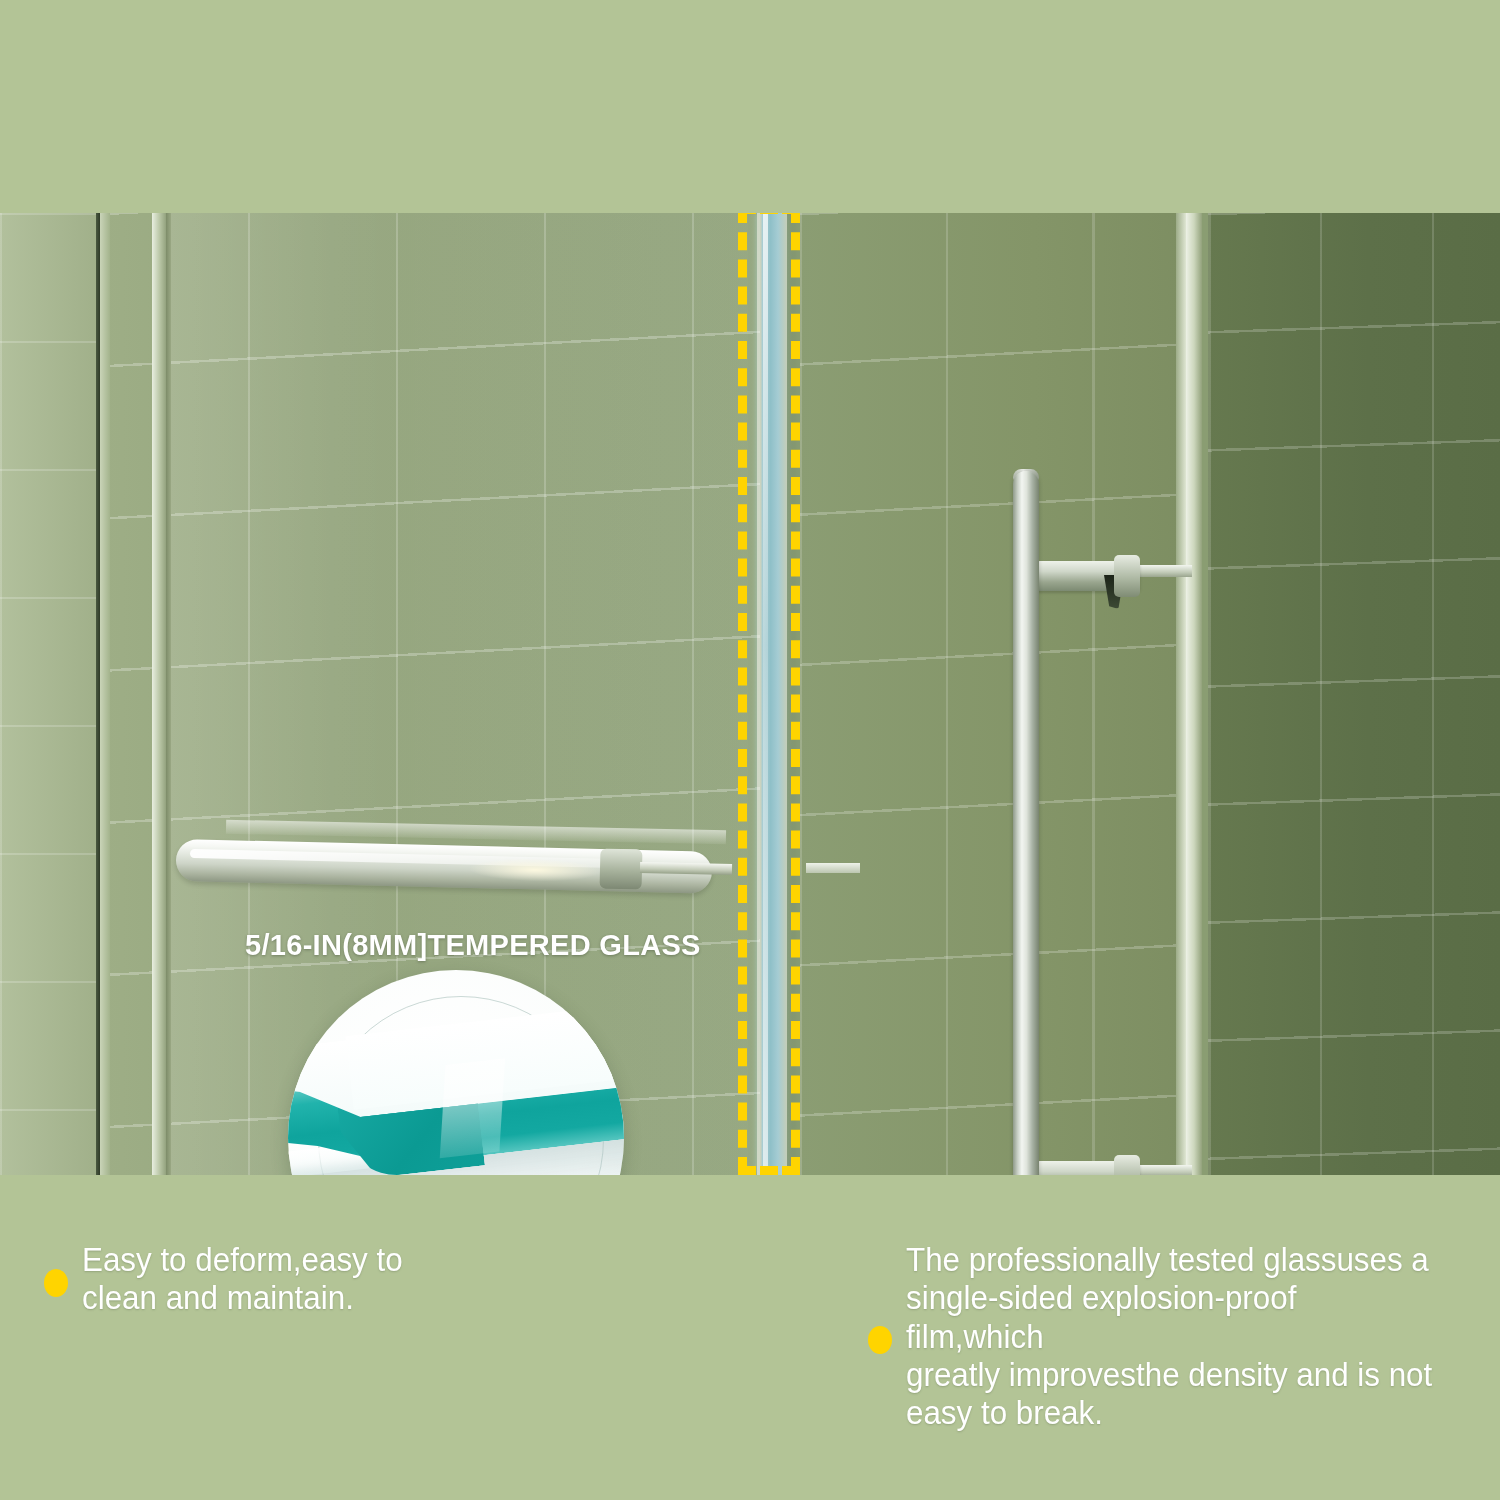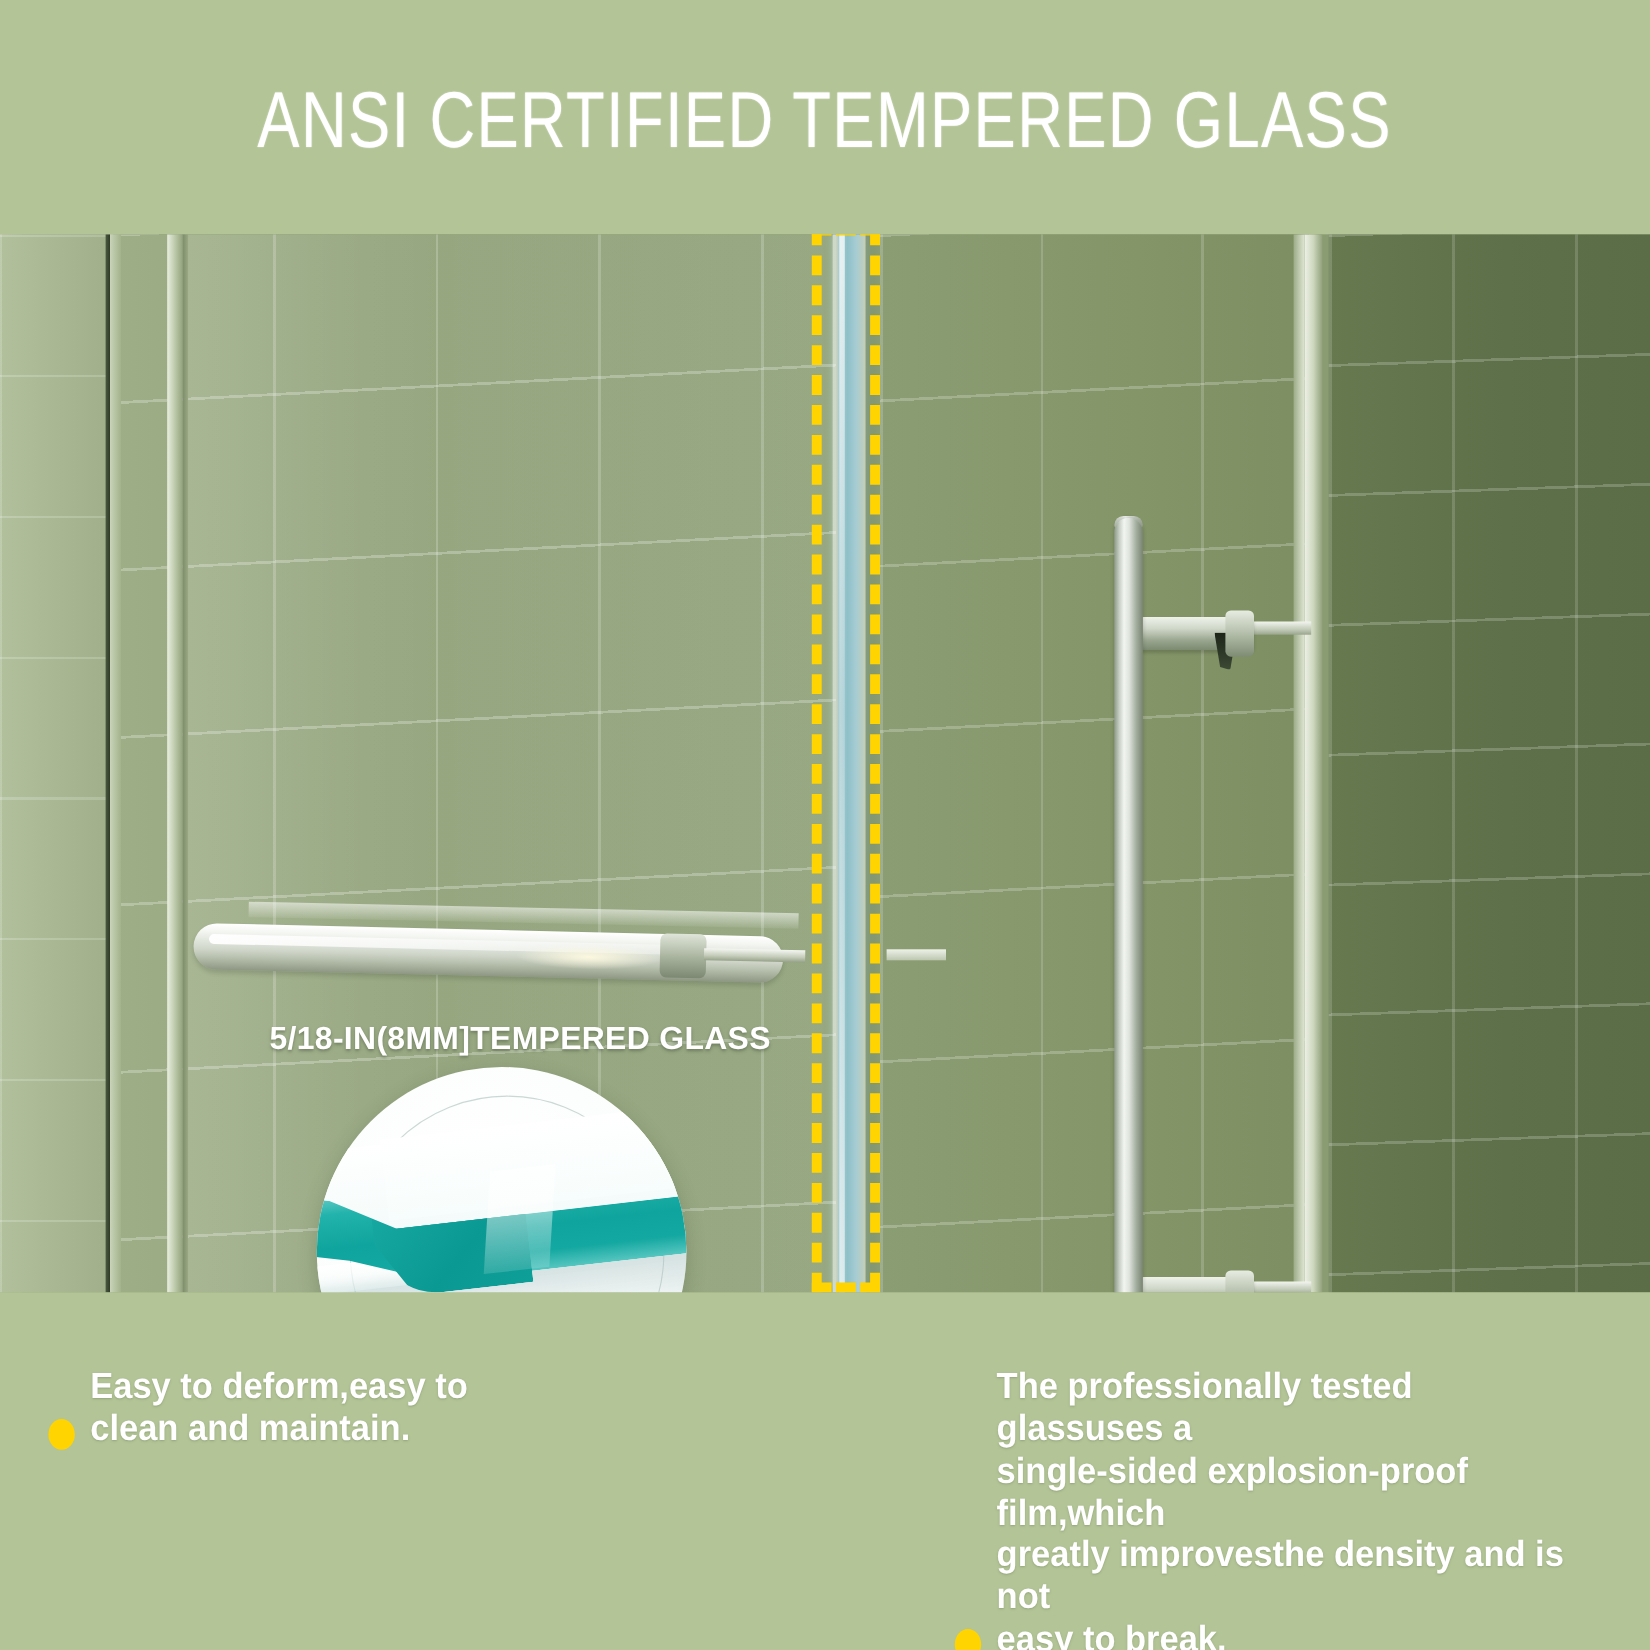--- a/index.html
+++ b/index.html
@@ -283,43 +283,40 @@
   .callout svg { position:absolute; left:0; top:0; }
   .arc-text { font-size:27px; font-weight:400; fill:#141414; font-family:"Liberation Sans", sans-serif; }
 
   
   .footer {
     position:absolute; left:0; top:1175px; width:1500px; height:325px;
     background:#b3c496;
   }
   .bullet {
     position:absolute;
-    display:flex; align-items:flex-end; gap:14px;font-weight:bold;
+    display:flex; align-items:center; gap:14px;
   }
   .b1 { left:44px;  top:66px;  width:400px; }
   .b2 { left:488px; top:66px;  width:330px; }
   .b3 { left:868px; top:66px;  width:600px; }
   .dot {
     width:24px; height:28px; border-radius:50%;
     background:#ffd400; flex:0 0 auto; margin-top:7px;
   }
   .btext {
     color:#ffffff; font-size:33px; line-height:1.16;
     transform:scaleX(0.95); transform-origin:left top;
     text-shadow:0 1px 2px rgba(90,105,75,.35);
   }
 </style>
 </head>
 <body>
 
 <div id="infographic">
 
-  <div class="header-band">
-    <div class="header-title">ANSI CERTIFIED TEMPERED GLASS</div>
-  </div>
 
   <div class="photo">
 
     <div class="tilewall wall-left"></div>
     <div class="tilewall wall-mid"></div>
     <div class="tilewall wall-mid2"></div>
     <div class="wall-seam"></div>
     <div class="tilewall wall-right"></div>
 
     <div class="glass-fixed"></div>
@@ -350,21 +347,21 @@
     <div class="mount-rail rail-bot"></div>
     <div class="mount mount-top"></div>
     <div class="mount mount-bot"></div>
     <div class="mount-shadow mshadow-top"></div>
 
     <div class="mount-knob knob-top"></div>
     <div class="mount-knob knob-bot"></div>
     <div class="handle-cap-top"></div>
     <div class="handle-bar"></div>
 
-    <div class="glass-label">5/18-IN(8MM]TEMPERED GLASS</div>
+    <div class="glass-label">5/16-IN(8MM]TEMPERED GLASS</div>
 
     <div class="callout">
       <div class="callout-ring"></div>
 
       <div class="slab">
         <div class="slab-shadow"></div>
         <div class="slab-under"></div>
         <div class="slab-edge"></div>
         <div class="slab-corner"></div>
         <div class="slab-top"></div>

